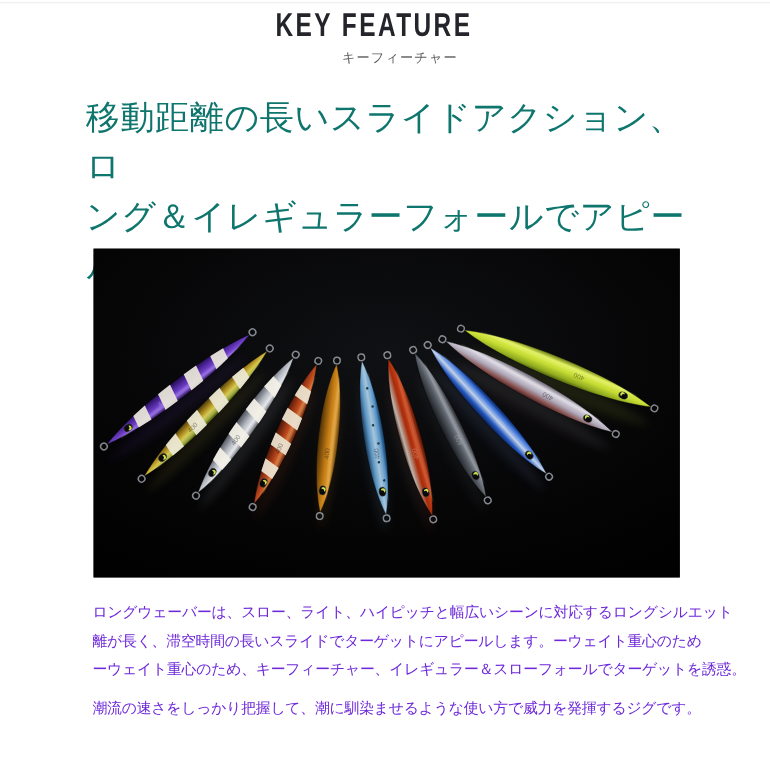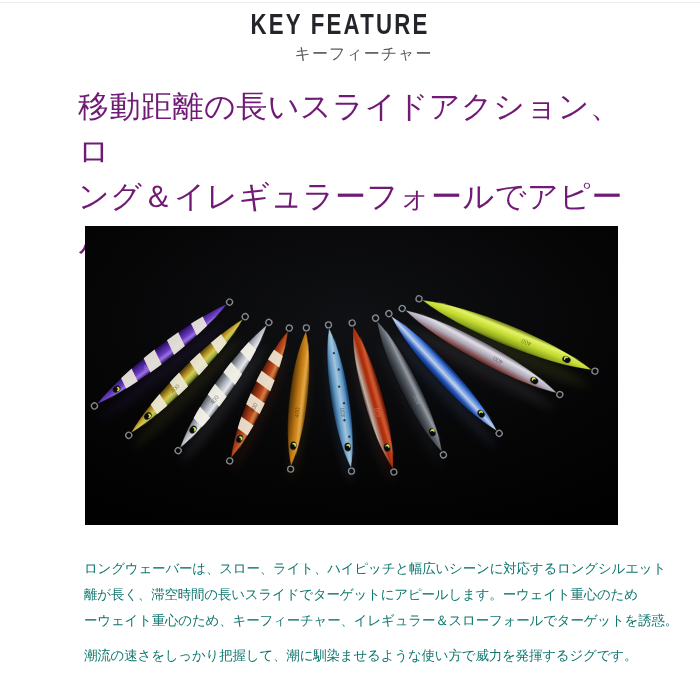--- a/index.html
+++ b/index.html
@@ -7,35 +7,35 @@
     width:700px;height:700px;background:#ffffff;position:relative;overflow:hidden;
     font-family:"Liberation Sans","DejaVu Sans",sans-serif;
   }
   .top-divider{position:absolute;top:2px;left:0;width:700px;height:1px;background:#ededed;}
   .section-header{position:absolute;top:7px;left:0;width:679px;text-align:center;}
   .section-title{
     margin:0;display:inline-block;
     font-family:"Liberation Sans",sans-serif;font-weight:700;font-size:30px;
     letter-spacing:3px;color:#23252b;transform:scaleX(0.74);white-space:nowrap;
   }
-  .section-subtitle{margin-top:3px;font-size:16px;color:#5a5a5a;letter-spacing:1px;margin-left:48px;}
+  .section-subtitle{margin-top:3px;font-size:12px;color:#5a5a5a;letter-spacing:1px;margin-left:48px;}
   .headline{
     position:absolute;top:84px;left:78px;width:575px;margin:0;
     font-family:"Liberation Serif","DejaVu Serif",serif;font-weight:400;
-    font-size:31px;line-height:45px;color:#701a75;letter-spacing:0.5px;
+    font-size:31px;line-height:45px;color:#0f766e;letter-spacing:0.5px;
   }
   .headline span{display:block;}
   .photo{
     position:absolute;top:226px;left:85px;width:533px;height:299px;margin:0;
     background:#000000;
   }
   .photo svg{display:block;width:533px;height:299px;}
   .desc{
     position:absolute;top:544px;left:84px;width:545px;
-    font-size:13.5px;line-height:26px;color:#0f766e;letter-spacing:-0.2px;margin-top:12px;
+    font-size:13.5px;line-height:26px;color:#6d28d9;letter-spacing:-0.2px;
   }
   .desc p{margin:0;}
   .desc p + p{margin-top:9px;}
   .desc span{display:block;white-space:nowrap;}
 </style>
 </head>
 <body>
 
 <div class="top-divider"></div>
 

